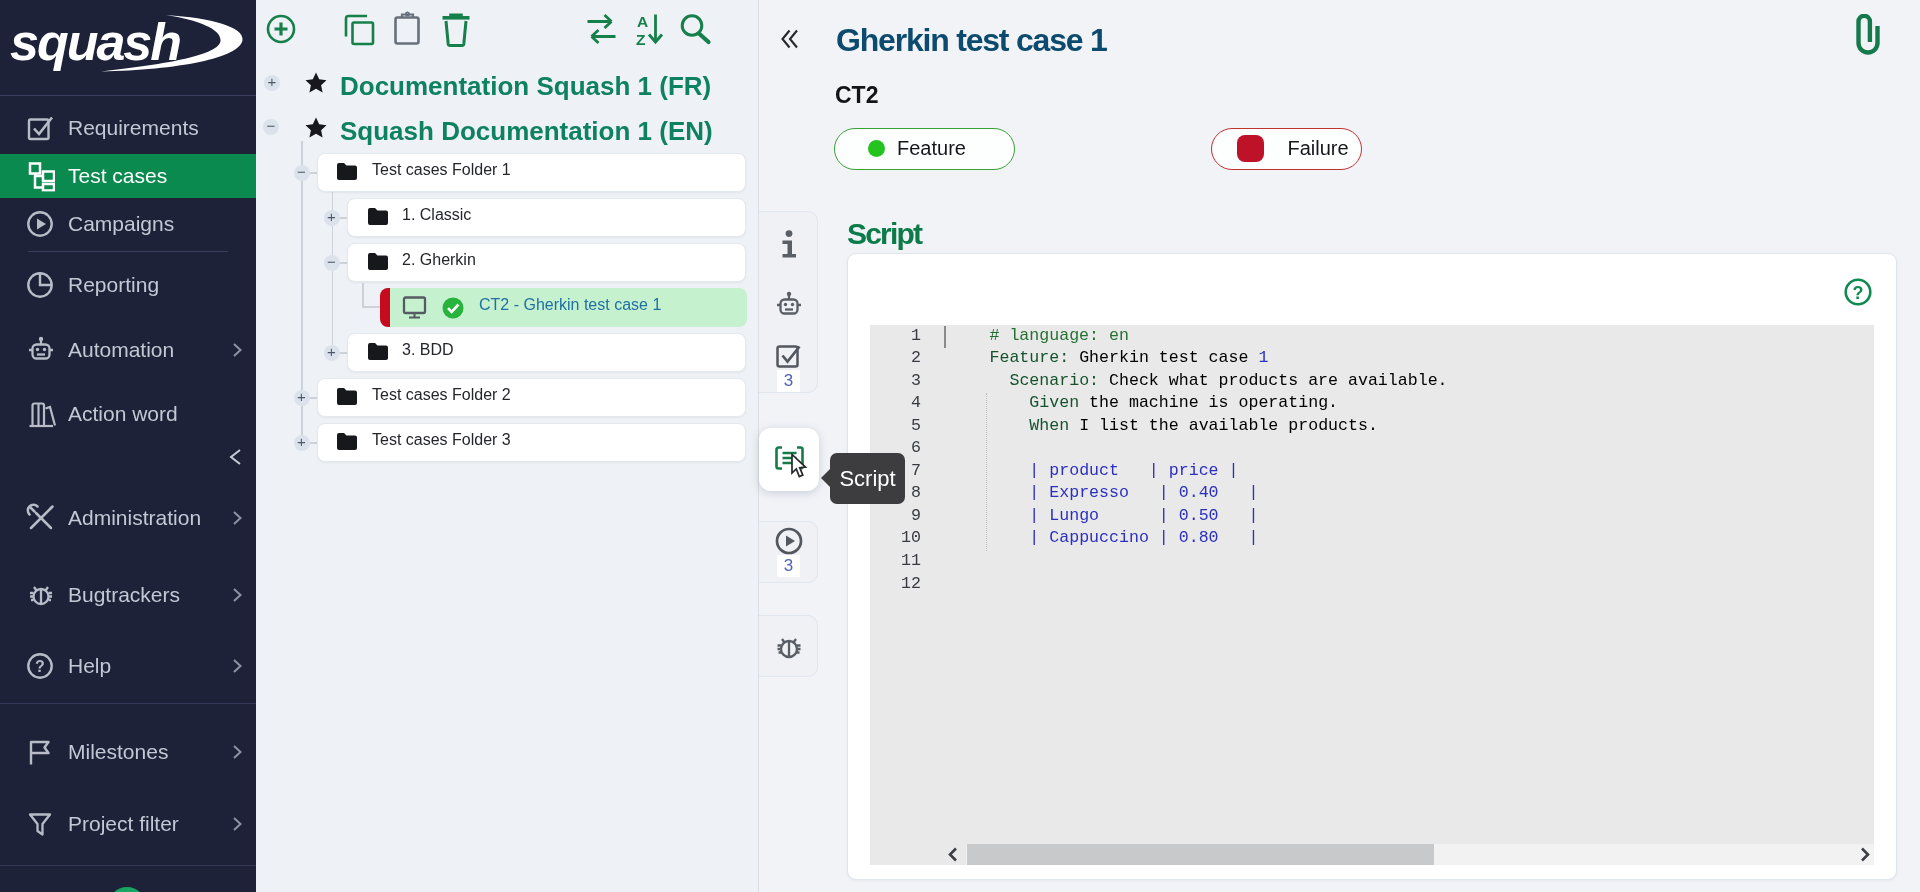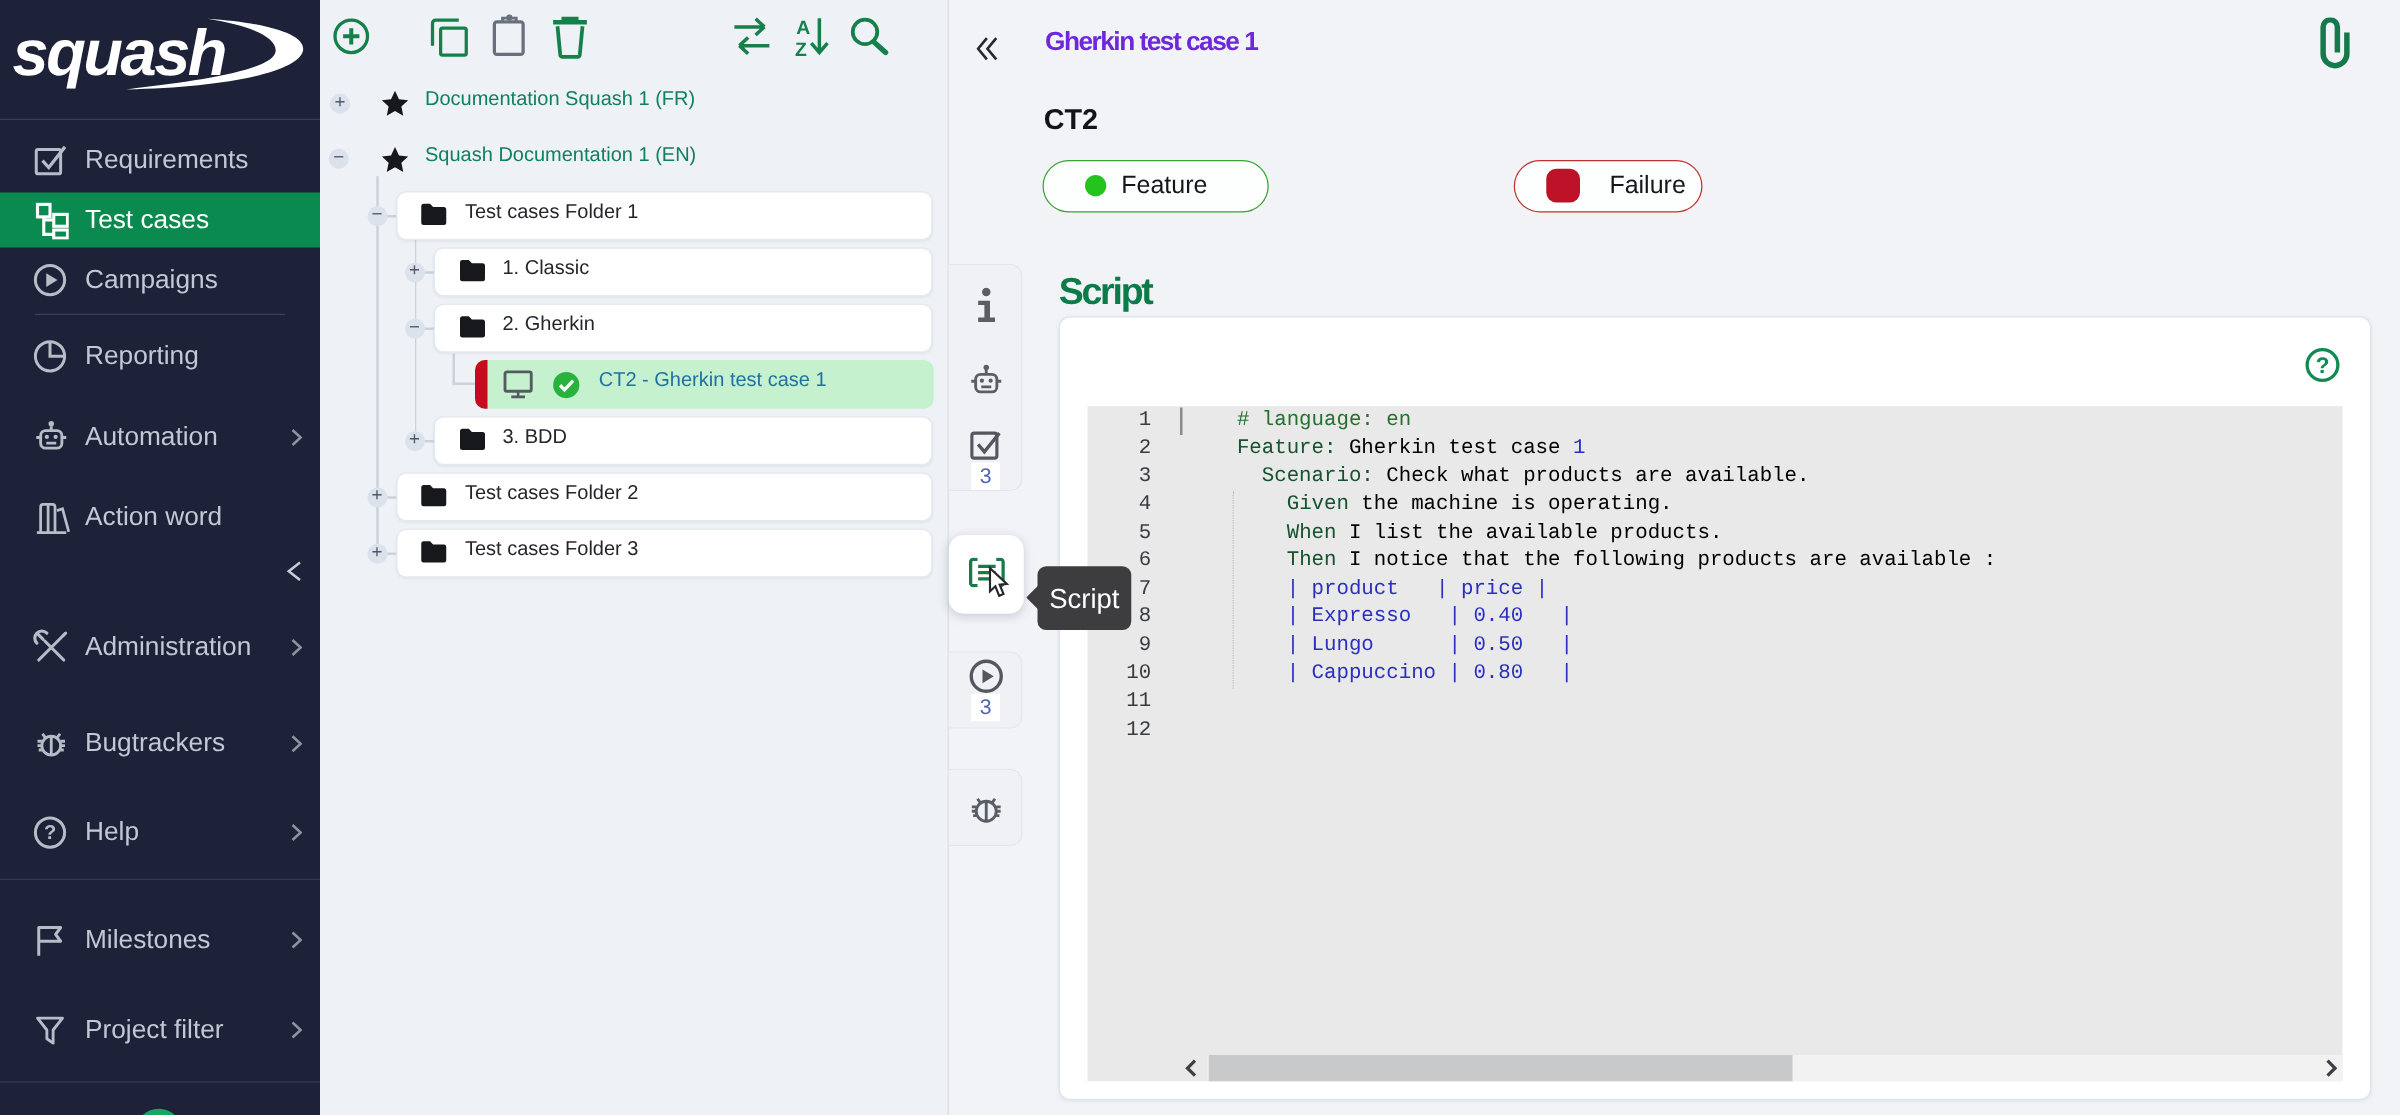--- a/index.html
+++ b/index.html
@@ -8,21 +8,21 @@
 #sidebar{position:absolute;left:0;top:0;width:256px;height:892px;background:#1d2239;}
 .srow{position:absolute;left:0;width:256px;height:48px;}
 .srow .lbl{position:absolute;left:68px;top:50%;transform:translateY(-50%);font-size:21px;color:#c3c8d4;}
 .srow svg{position:absolute;left:26px;top:50%;transform:translateY(-50%);}
 .srow svg.chev{left:auto;right:14px;top:50%;transform:translateY(-50%);position:absolute;}
 .sdiv{position:absolute;height:1px;background:#3a3f5e;}
 #tree{position:absolute;left:256px;top:0;width:502px;height:892px;background:#eef1f5;}
 .card{position:absolute;background:#fff;border:1px solid #e4e9f0;border-radius:8px;box-shadow:0 1px 2px rgba(40,60,90,0.06);box-sizing:border-box;}
 .crow{position:absolute;height:39px;font-size:16px;color:#24262b;}
 .exp{position:absolute;width:16px;height:16px;border-radius:50%;background:#dbe2ec;color:#4e586a;text-align:center;line-height:14px;font-size:15px;box-sizing:border-box;}
-.proj{font-weight:400;color:#0e8160;font-size:16px;position:absolute;}
+.proj{font-weight:700;color:#0e8160;font-size:26px;position:absolute;}
 .conn{position:absolute;background:#cdd2da;}
 #strip{position:absolute;left:758px;top:0;width:1162px;height:892px;background:#f2f3f7;border-left:1px solid #dadde3;}
 .scard{position:absolute;background:#eff1f5;border:1px solid #dfe6ee;border-radius:10px;box-sizing:border-box;}
 .badge{position:absolute;height:42px;border-radius:21px;background:#fdfefe;box-sizing:border-box;display:flex;align-items:center;font-size:20px;color:#15171a;}
 #editor{position:absolute;background:#e9e9e9;font-family:"Liberation Mono",monospace;font-size:16.6px;}
 .cl{position:absolute;left:0;white-space:pre;letter-spacing:0;margin-left:44px;}
 .gn{position:absolute;text-align:right;color:#383b41;}
 .kw{color:#14532d;text-align:right;}.num{color:#2b2fc0;}.tbl{color:#2b2fc0;}.cmt{color:#24702f;}
 </style>
 </head>
@@ -262,21 +262,21 @@
     </svg>
 <span class="crow" style="left:223px;top:296px;color:#2071a1">CT2 - Gherkin test case 1</span>
 </div>
 <div id="strip">
 <svg class="abs" style="left:22px;top:29px" width="18" height="20" viewBox="0 0 18 20">
       <g fill="none" stroke="#26282c" stroke-width="2.1">
         <path d="M8.5 1.5 L1.5 10 l7 8.5"></path>
         <path d="M16 1.5 L9 10 l7 8.5"></path>
       </g>
     </svg>
-<div class="abs" style="left:77px;top:22px;font-size:21px;font-weight:bold;color:#6d28d9;letter-spacing:-1.2px">Gherkin test case 1</div>
+<div class="abs" style="left:77px;top:22px;font-size:32px;font-weight:bold;color:#0c4a6e;letter-spacing:-1.2px">Gherkin test case 1</div>
 <svg class="abs" style="left:1097px;top:14px" width="26" height="46" viewBox="0 0 26 46">
       <path d="M21.5 12 V29 A9.5 9.5 0 0 1 2.5 29 V7.5 A5.7 5.7 0 0 1 13.9 7.5 V28" fill="none" stroke="#157a4b" stroke-width="4.4"></path>
     </svg>
 <div class="abs" style="left:76px;top:82px;font-size:23px;font-weight:bold;color:#121418">CT2</div>
 <div class="badge" style="left:75px;top:127.5px;width:181px;border:1.5px solid #3aa135">
 <span style="display:inline-block;width:17px;height:17px;border-radius:50%;background:#24c31e;margin-left:33px"></span>
 <span style="margin-left:12px">Feature</span>
     </div>
 <div class="badge" style="left:451.5px;top:127.5px;width:151px;border:1.5px solid #c43131">
 <span style="display:inline-block;width:27px;height:27px;border-radius:8px;background:#be1229;margin-left:25px"></span>
@@ -353,21 +353,20 @@
 <div class="cl" style="top:1.0px;left:75.5px"><span class="cmt"># language: en</span></div>
 <div class="gn" style="top:23.55px;width:51px">2</div>
 <div class="cl" style="top:23.55px;left:75.5px"><span class="kw">Feature:</span><span> Gherkin test case </span><span class="num">1</span></div>
 <div class="gn" style="top:46.1px;width:51px">3</div>
 <div class="cl" style="top:46.1px;left:75.5px"><span>  </span><span class="kw">Scenario:</span><span> Check what products are available.</span></div>
 <div class="gn" style="top:68.65px;width:51px">4</div>
 <div class="cl" style="top:68.65px;left:75.5px"><span>    </span><span class="kw">Given</span><span> the machine is operating.</span></div>
 <div class="gn" style="top:91.2px;width:51px">5</div>
 <div class="cl" style="top:91.2px;left:75.5px"><span>    </span><span class="kw">When</span><span> I list the available products.</span></div>
 <div class="gn" style="top:113.75px;width:51px">6</div>
-<div class="cl" style="top:113.75px;left:75.5px"><span>    </span><span class="kw">Then</span><span> I notice that the following products are available :</span></div>
 <div class="gn" style="top:136.3px;width:51px">7</div>
 <div class="cl" style="top:136.3px;left:75.5px"><span>    </span><span class="tbl">| product   | price |</span></div>
 <div class="gn" style="top:158.85px;width:51px">8</div>
 <div class="cl" style="top:158.85px;left:75.5px"><span>    </span><span class="tbl">| Expresso   | 0.40   |</span></div>
 <div class="gn" style="top:181.4px;width:51px">9</div>
 <div class="cl" style="top:181.4px;left:75.5px"><span>    </span><span class="tbl">| Lungo      | 0.50   |</span></div>
 <div class="gn" style="top:203.95px;width:51px">10</div>
 <div class="cl" style="top:203.95px;left:75.5px"><span>    </span><span class="tbl">| Cappuccino | 0.80   |</span></div>
 <div class="gn" style="top:226.5px;width:51px">11</div>
 <div class="cl" style="top:226.5px;left:75.5px"></div>

